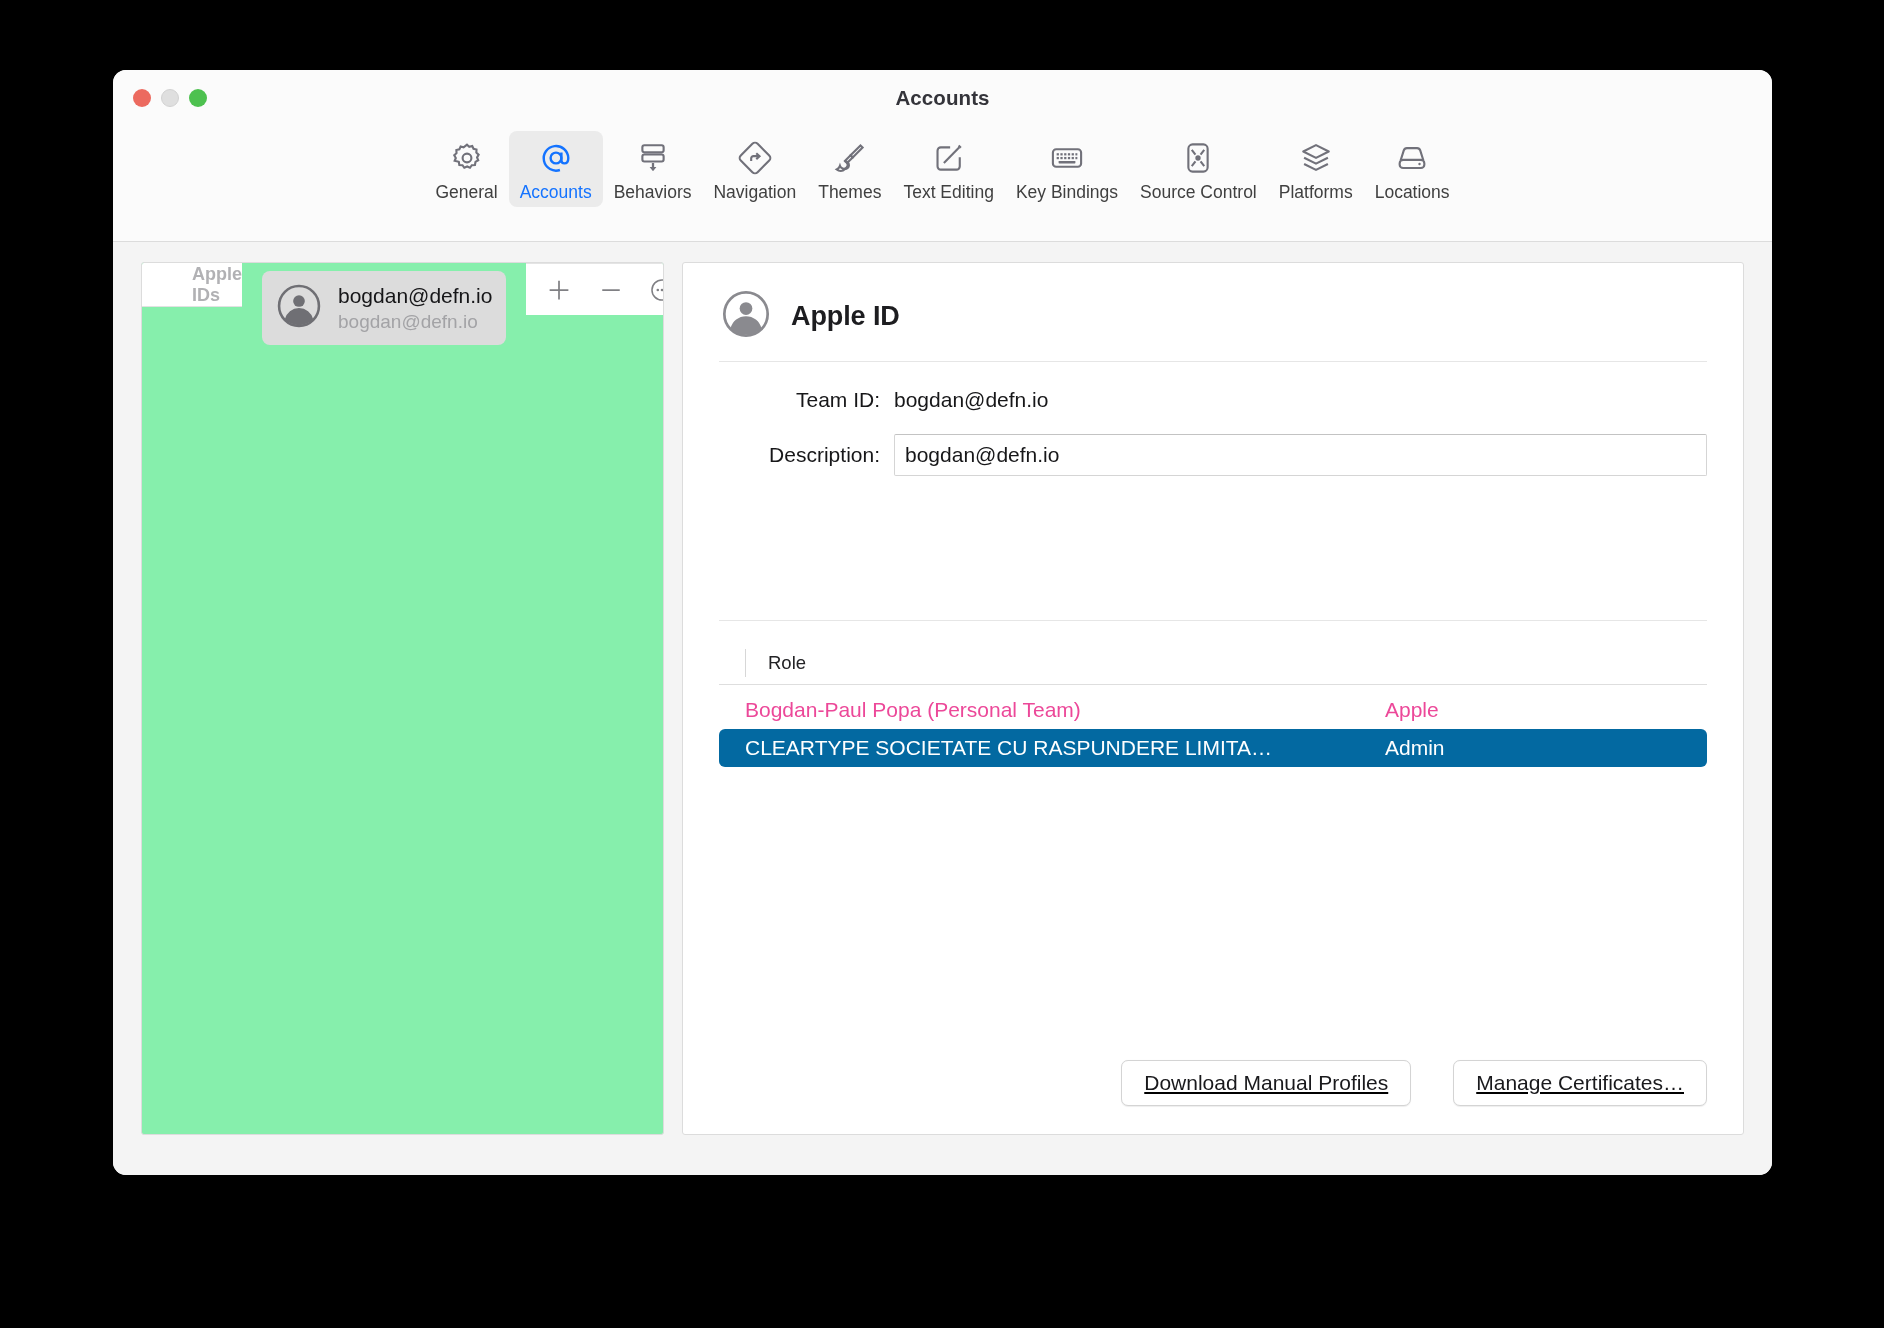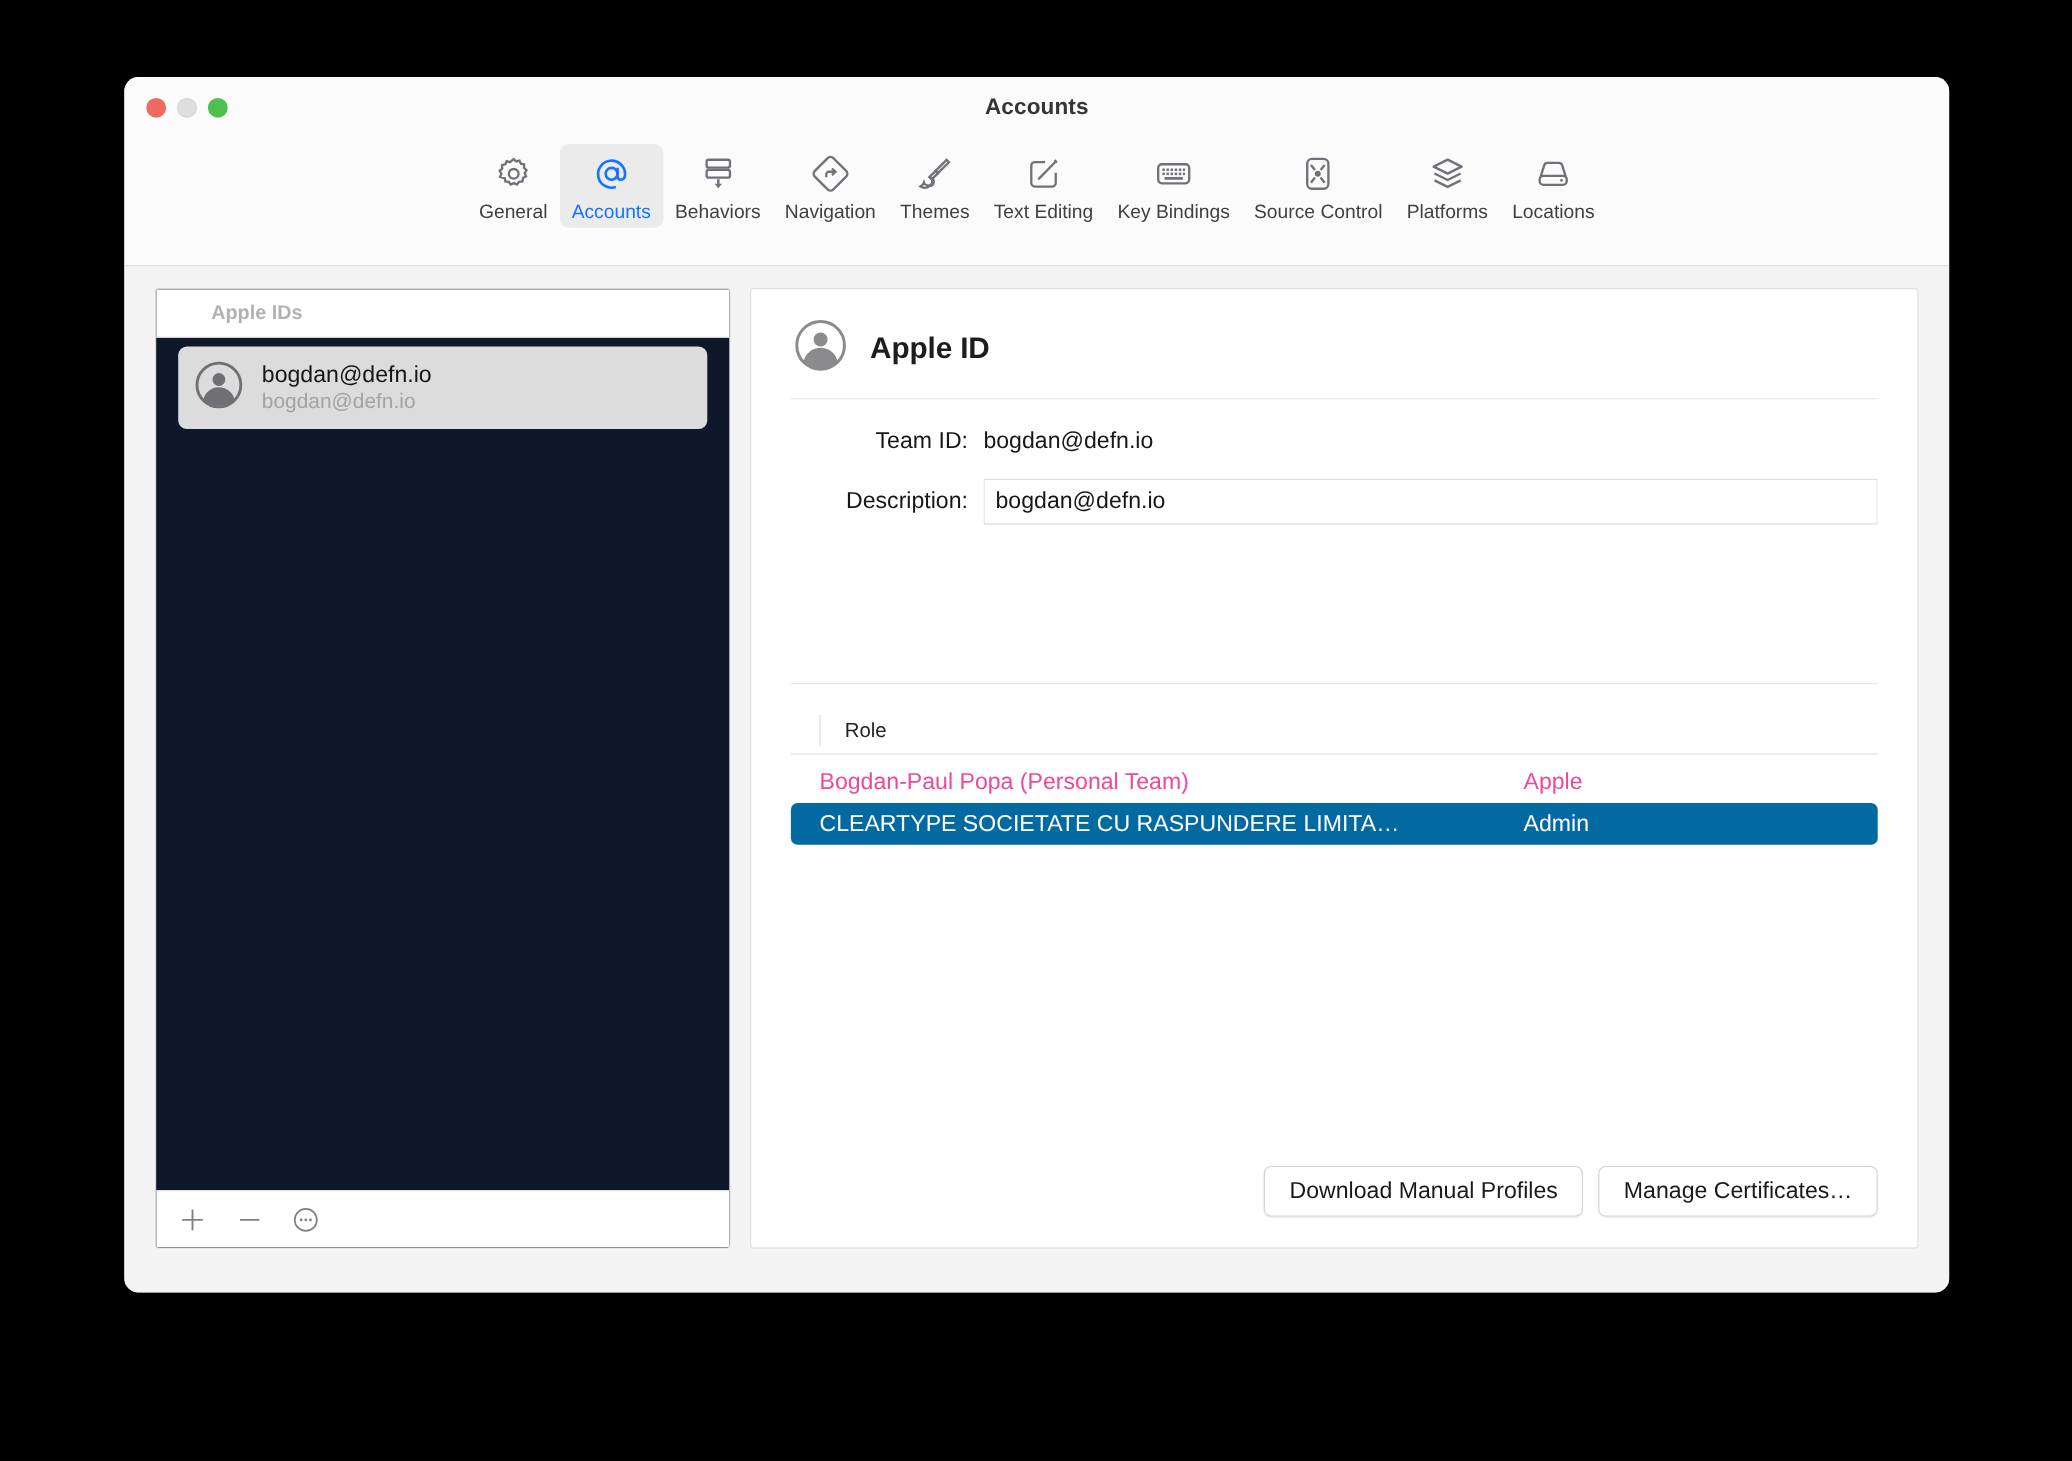--- a/index.html
+++ b/index.html
@@ -110,25 +110,24 @@
     height: calc(100% - 57px - 115px);
     padding: 20px 28px 40px 28px;
     display: flex;
     gap: 18px;
     background: #f4f4f4;
   }
 
   
   .sidebar {
     width: 523px;
-    background: #0f172a;
+    background: #86efac;
     border: 1px solid #dcdcdc;
     border-radius: 3px;
     display: flex;
-    flex-direction: column;
     overflow: hidden;
   }
   .sidebar-header {
     height: 44px;
     border-bottom: 1px solid #e2e2e2;
     display: flex;
     align-items: center;
     padding-left: 50px;
     background: #ffffff;
   }
@@ -270,23 +269,24 @@
     font-size: 21px;
     color: #ec4899;
   }
   .tr.selected { background: #0369a1; color: #ffffff; }
   .td-team { flex: 0 0 640px; white-space: nowrap; overflow: hidden; }
   .td-role { flex: 1; }
 
   .btn-row {
     display: flex;
     justify-content: flex-end;
-    gap: 14px;
+    gap: 42px;
     padding: 0 0 28px 0;
     margin-top: auto;
+    text-decoration: underline;
   }
   .btn {
     height: 46px;
     padding: 0 22px;
     background: #ffffff;
     border: 1px solid #d4d4d4;
     border-radius: 7px;
     box-shadow: 0 0.5px 1px rgba(0,0,0,0.07);
     font-size: 21px;
     color: #19191c;

